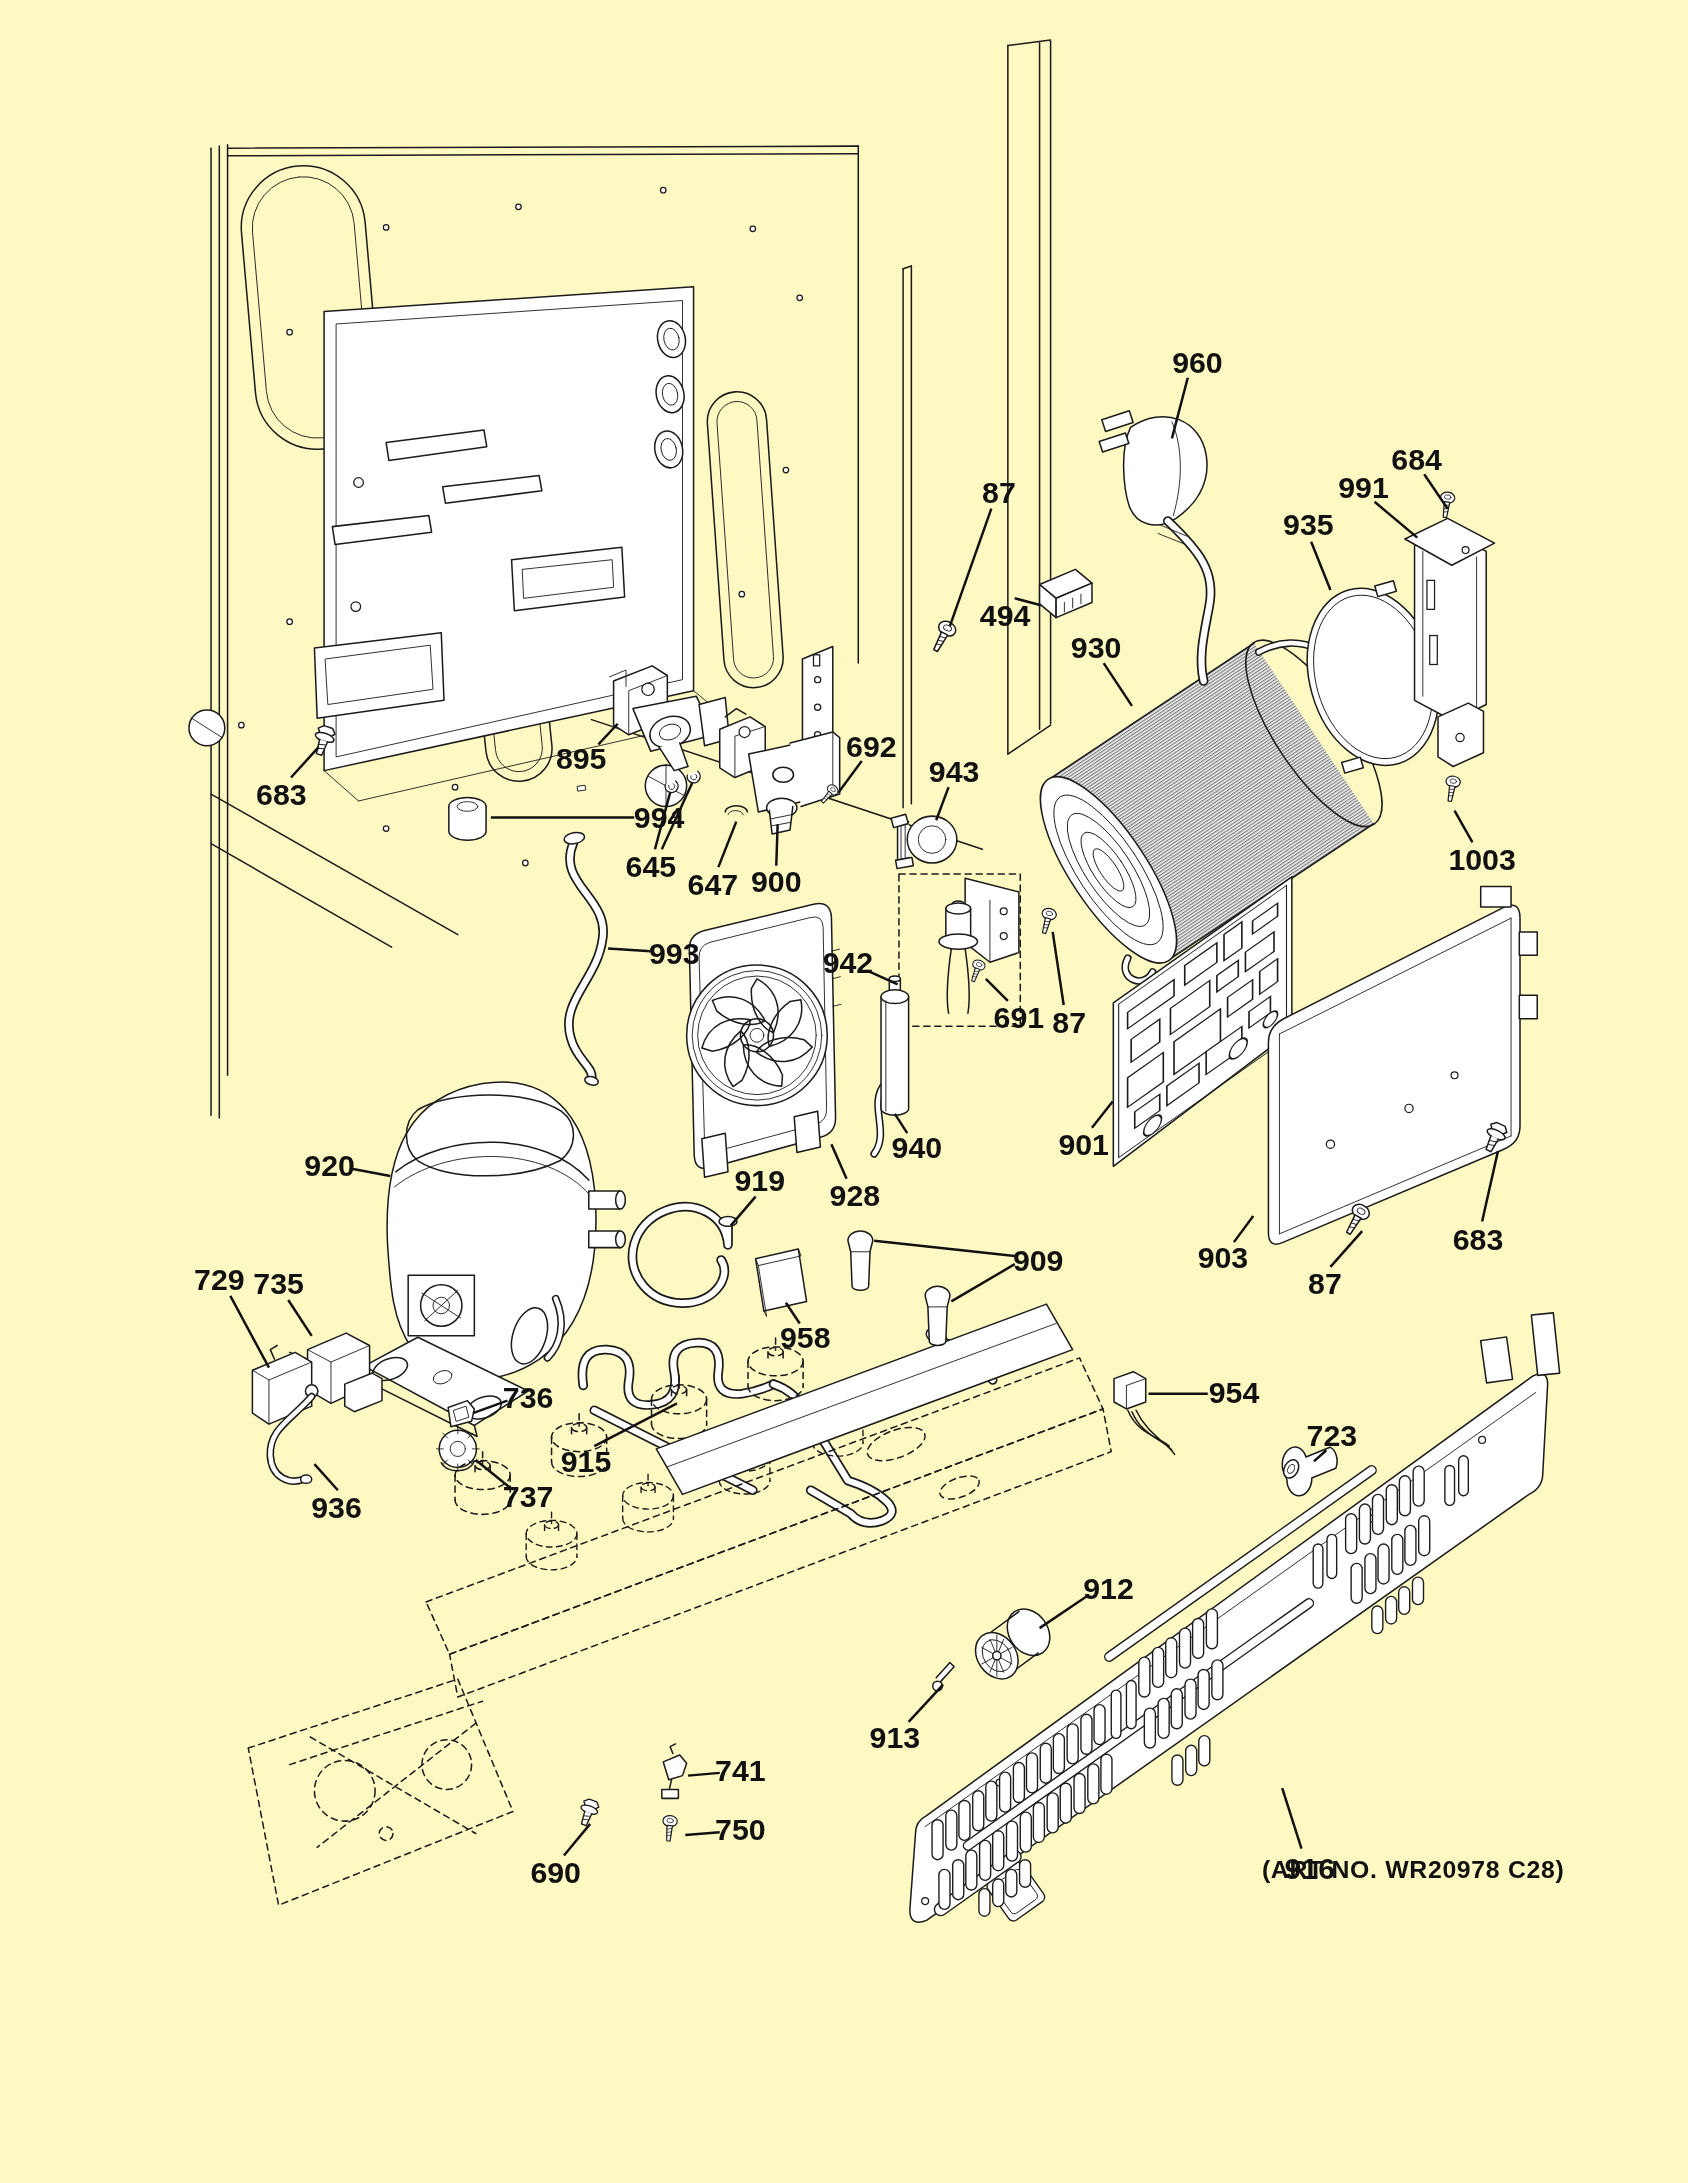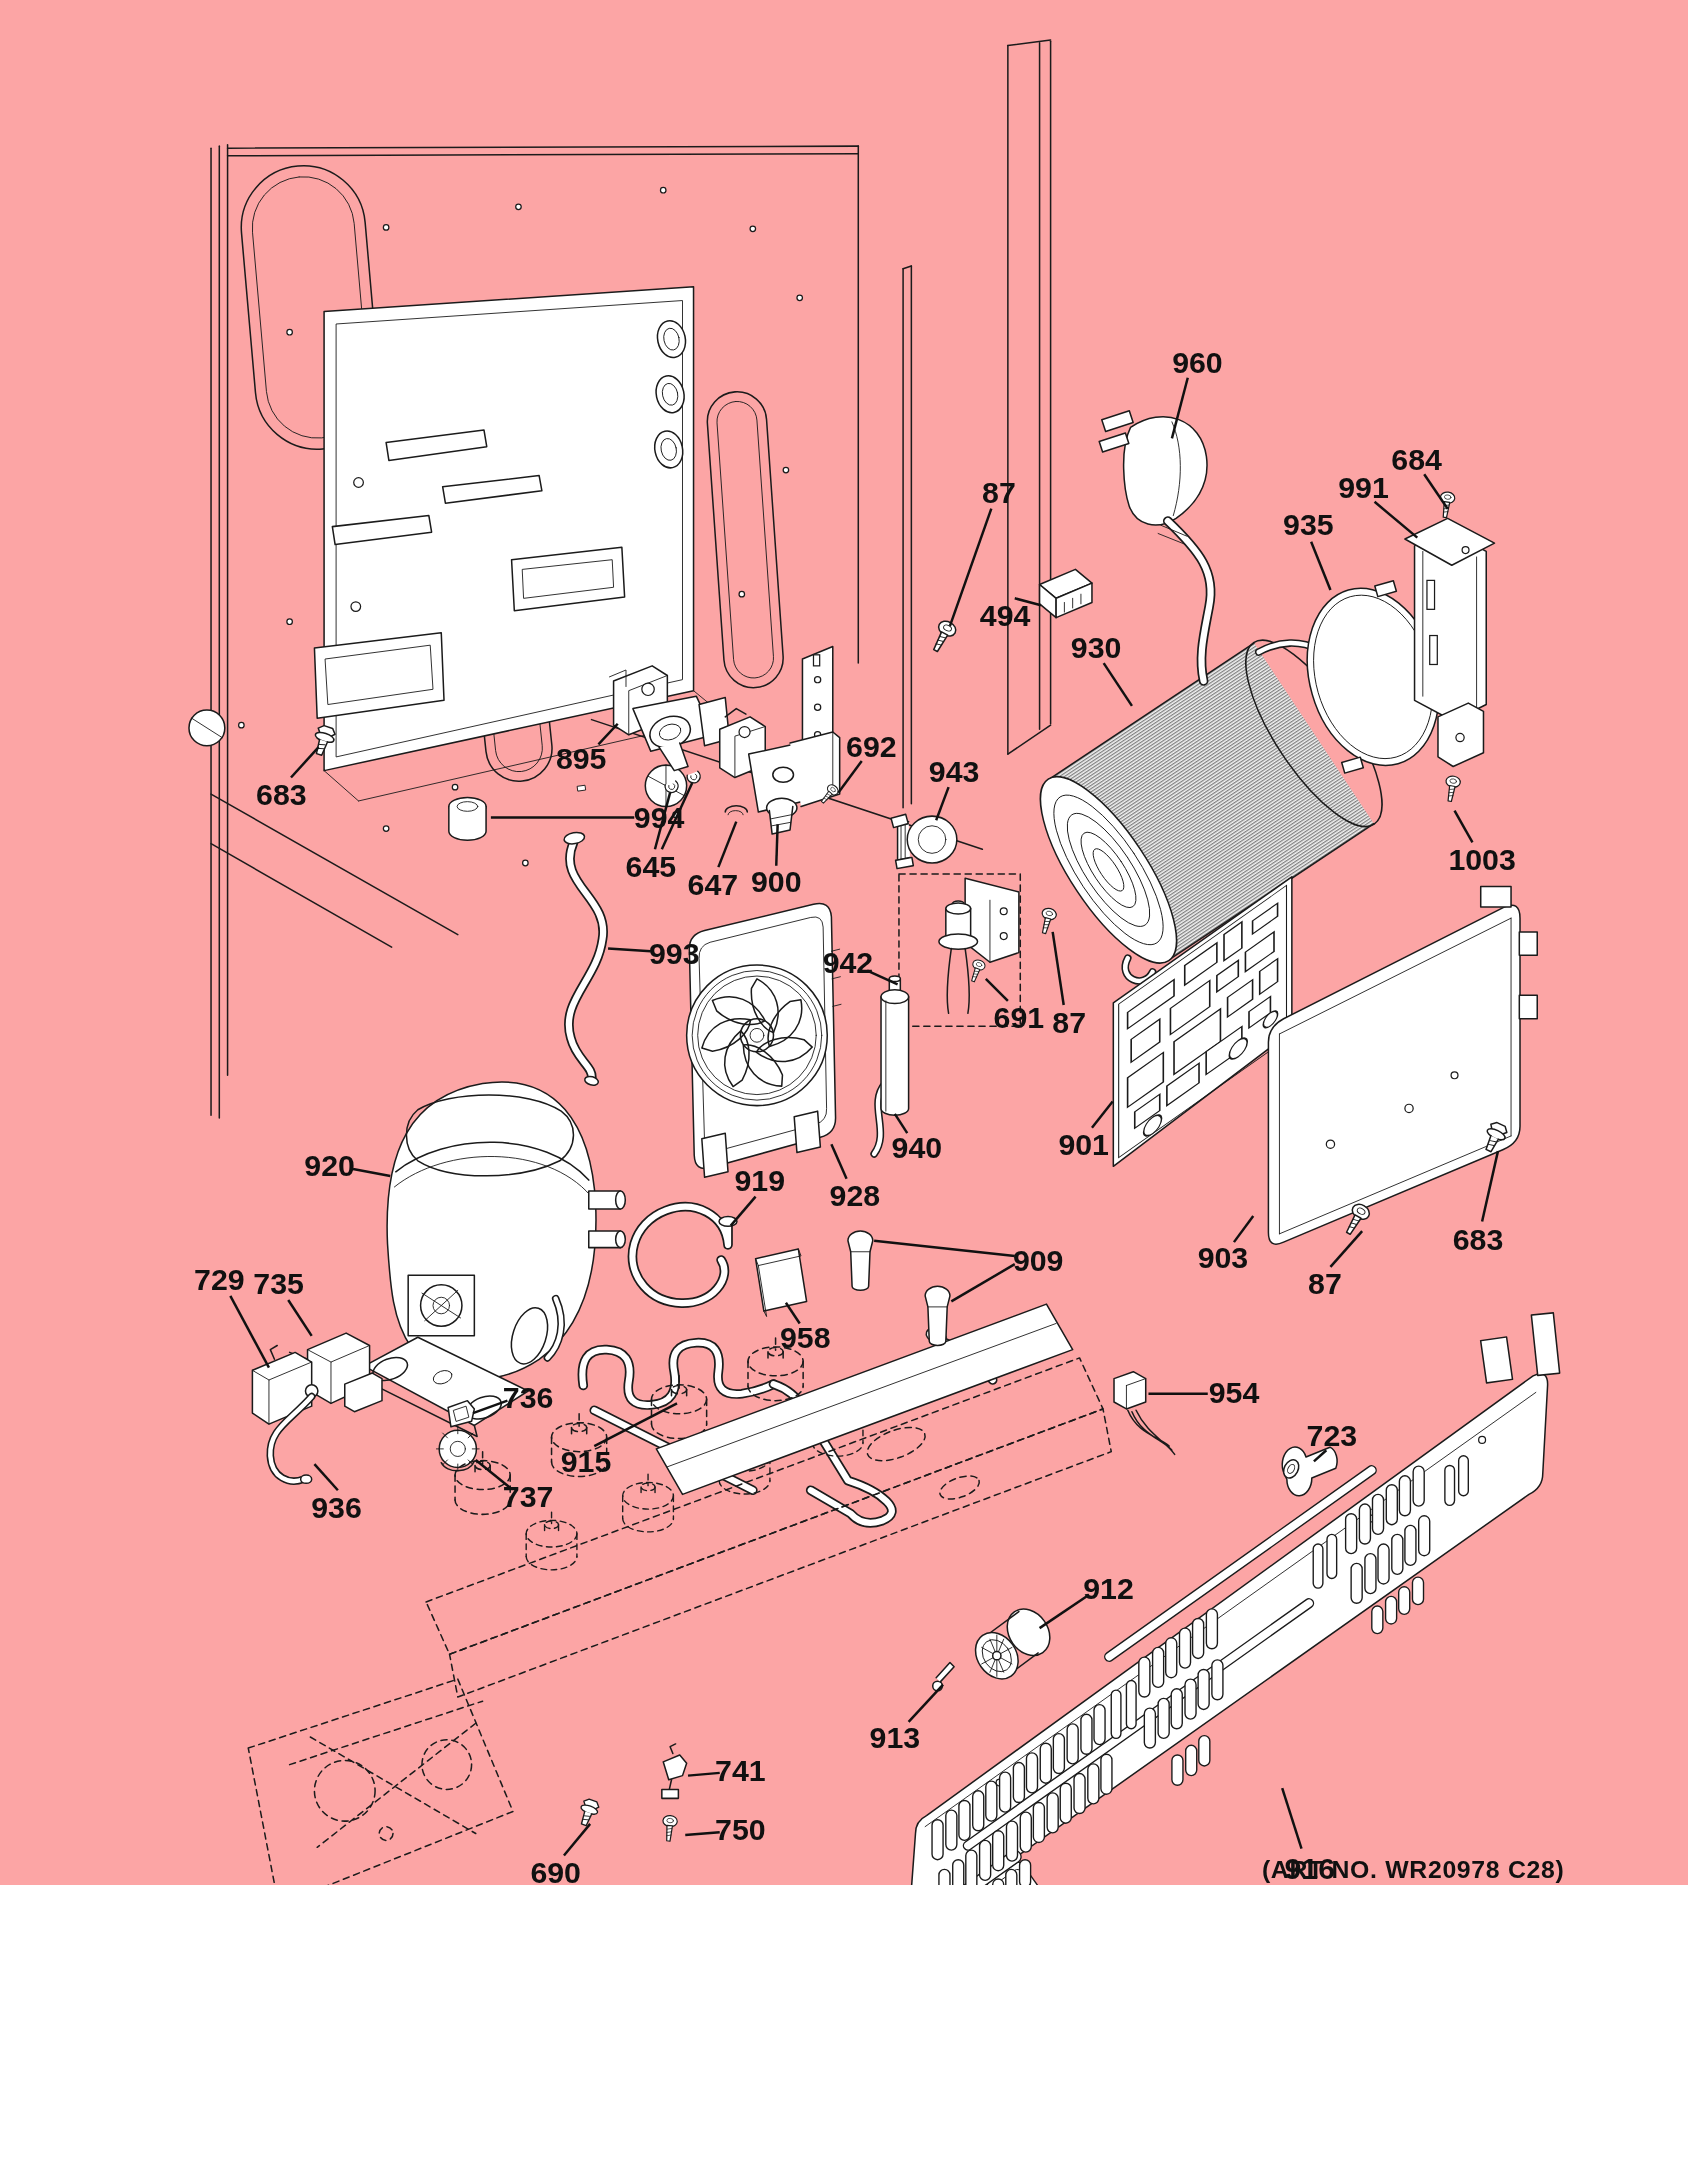--- a/index.html
+++ b/index.html
@@ -1,16 +1,16 @@
 <!DOCTYPE html>
 <html style="font-size:11px"><head>
 <meta charset="utf-8">
 <style>
   html,body{margin:0;padding:0;background:#fff}
-  #page{width:1689px;height:1885px;position:relative;background:#fca5a5}
+  #page{width:1689px;height:2183px;position:relative;background:#fef9c3}
   svg{display:block}
   .ln{stroke:#1b1b1b;stroke-width:2.2;fill:none;stroke-linecap:round;stroke-linejoin:round}
   .thin{stroke-width:1.3}
   .w{fill:#fff}
   .d{stroke-dasharray:9 7}
   .to{stroke:#1b1b1b;stroke-width:14;fill:none;stroke-linecap:round;stroke-linejoin:round}
   .ti{stroke:#fff;stroke-width:9;fill:none;stroke-linecap:round;stroke-linejoin:round}
   .to2{stroke:#1b1b1b;stroke-width:11;fill:none;stroke-linecap:round}
   .ti2{stroke:#fff;stroke-width:6.5;fill:none;stroke-linecap:round}
   .lbl{font:600 44px "Liberation Sans",sans-serif;fill:#111}

